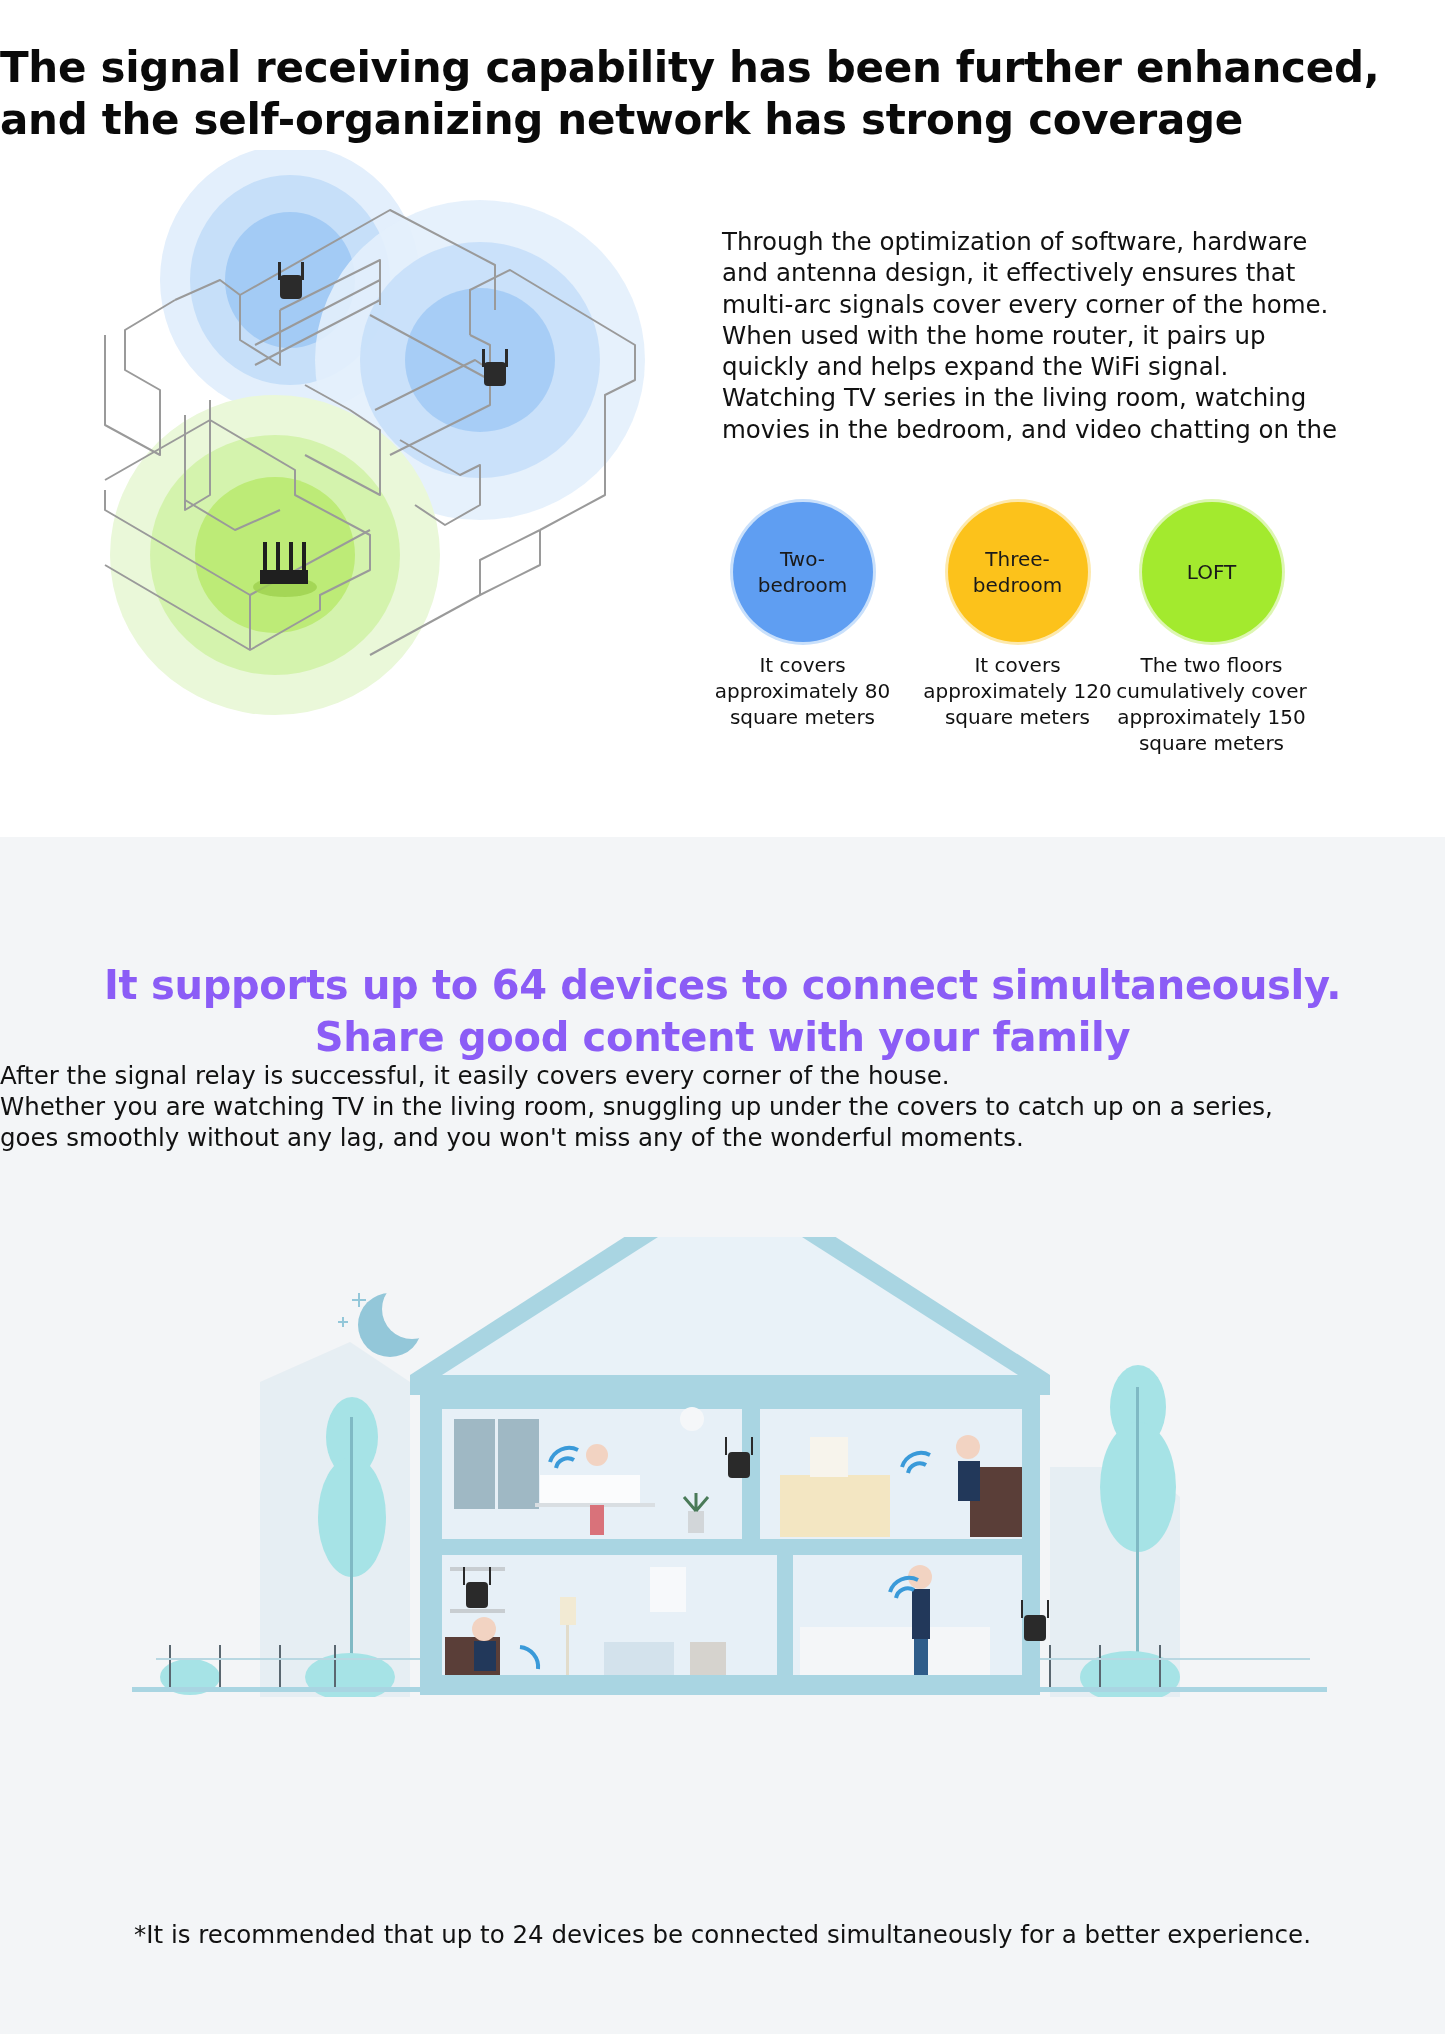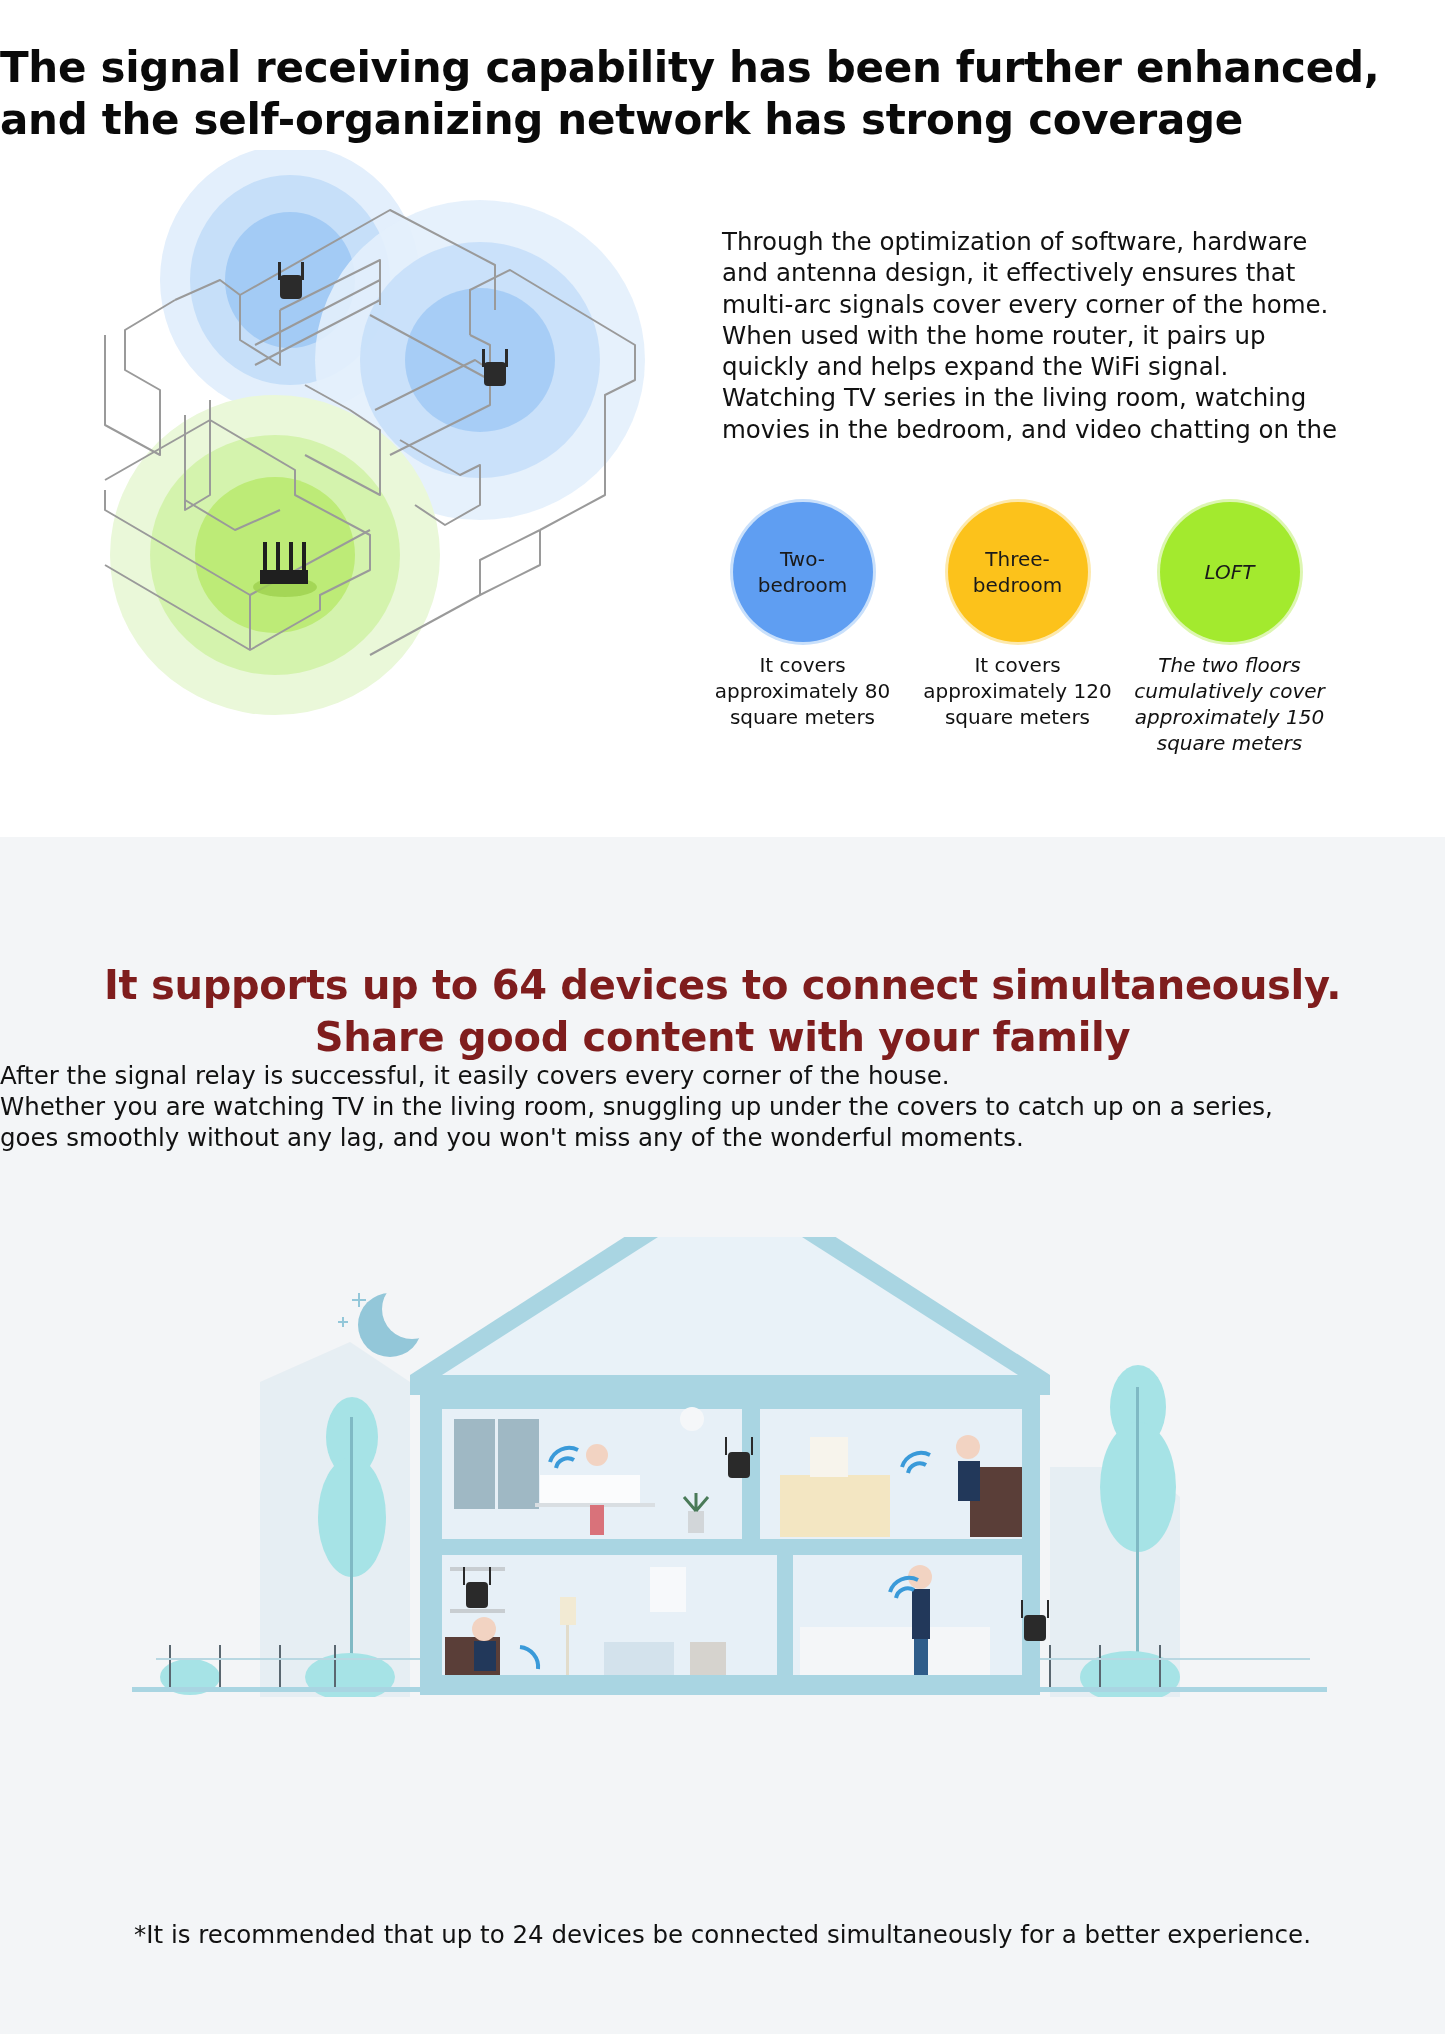--- a/index.html
+++ b/index.html
@@ -28,21 +28,21 @@
     font-size: 20px; line-height: 26px; color: #1a1a1a;
   }
   .bubble span { display: block; }
   .bubble-caption { margin-top: 10px; font-size: 20px; line-height: 26px; color: #111; }
   .bubble-caption span { display: block; white-space: nowrap; }
 
   
   .sec2 { position: relative; width: 1445px; height: 1197px; background: #f3f5f7; overflow: hidden; }
   .sec2-title {
     position: absolute; left: 0; top: 122px; width: 1445px; text-align: center;
-    font-weight: bold; font-size: 40px; line-height: 52px; letter-spacing: -0.3px; color: #7f1d1d;
+    font-weight: bold; font-size: 40px; line-height: 52px; letter-spacing: -0.3px; color: #8b5cf6;
   }
   .sec2-title span { display: block; }
   .sec2-body {
     position: absolute; left: 0; top: 223px; width: 1445px; text-align: left;
     font-size: 24.5px; line-height: 31px; color: #111;
   }
   .sec2-body span { display: block; white-space: nowrap; }
   .house-scene { position: absolute; left: 120px; top: 400px; width: 1220px; height: 460px; }
   .footnote {
     position: absolute; left: 0; top: 1083px; width: 1445px; text-align: center;
@@ -155,21 +155,21 @@
           <span>Three-</span>
           <span>bedroom</span>
         </div>
       </div>
       <div class="bubble-caption">
         <span>It covers</span>
         <span>approximately 120</span>
         <span>square meters</span>
       </div>
     </div>
-    <div class="bubble-col" style="left:422px;font-style:italic;">
+    <div class="bubble-col" style="left:404px;">
       <div class="bubble" style="background:#a3ea2e; box-shadow:0 0 0 3px #ddf6b2;">
         <div>
           <span>LOFT</span>
         </div>
       </div>
       <div class="bubble-caption">
         <span>The two floors</span>
         <span>cumulatively cover</span>
         <span>approximately 150</span>
         <span>square meters</span>

